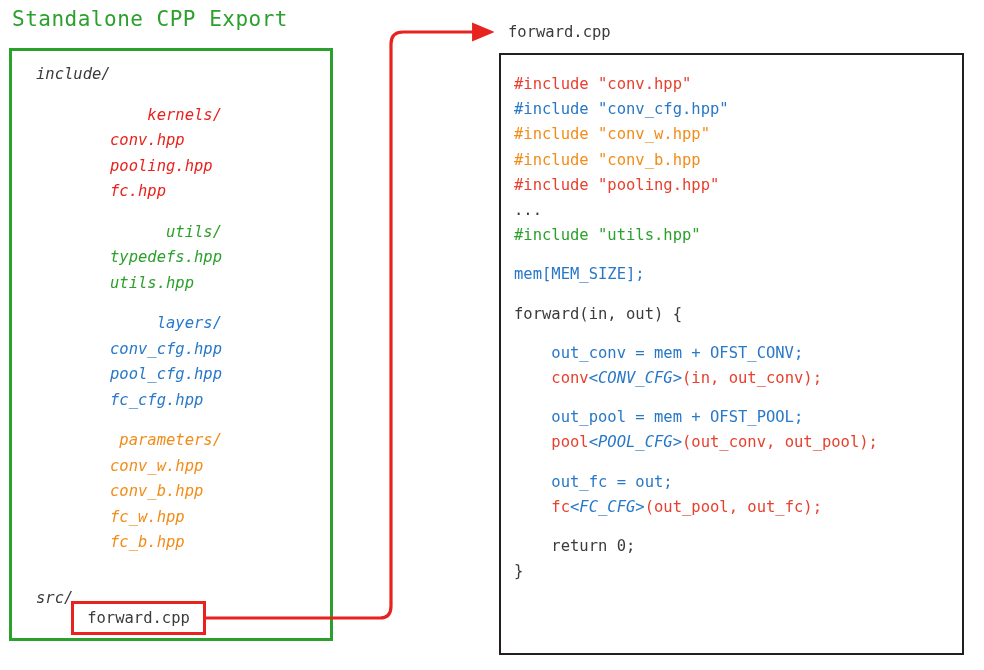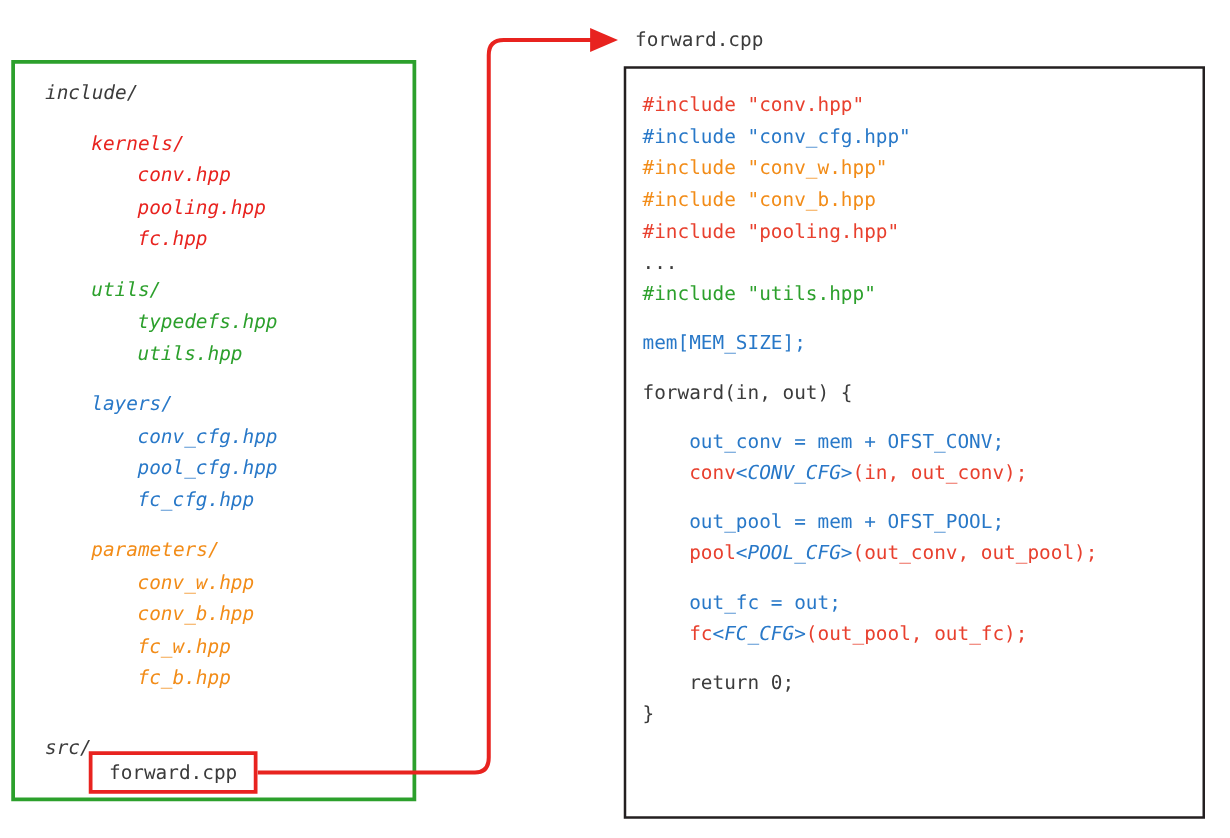--- a/index.html
+++ b/index.html
@@ -45,21 +45,21 @@
     top: 11px;
     font-size: 15.5px;
     line-height: 25.5px;
     white-space: pre;
   }
   .tline { white-space: pre; font-style: italic; }
   .tline.spacer { height: 15px; line-height: 15px; }
 
   
   .ind0 { padding-left: 0px; }
-  .ind1 { padding-left: 37px; }
+  .ind1 { padding-left: 37px; text-align: right; }
   .ind2 { padding-left: 74px; }
 
   
   #forward-chip {
     position: absolute;
     left: 71px;
     top: 601px;
     width: 135px;
     height: 34px;
     border: 3px solid #e8231f;
@@ -117,20 +117,21 @@
   .cline { white-space: pre; }
   .cline.gap { height: 14px; line-height: 14px; }
   .seg { white-space: pre; }
   .ital { font-style: italic; }
 </style>
 </head>
 <body>
 
 <div id="canvas">
 
+  <div id="export-title">Standalone CPP Export</div>
 
   <div id="tree-box">
     <div id="tree-lines"><div class="tline ind0" style="color: rgb(59, 59, 59);">include/</div><div class="tline ind0 spacer">&nbsp;</div><div class="tline ind1" style="color: rgb(232, 35, 31);">kernels/</div><div class="tline ind2" style="color: rgb(232, 35, 31);">conv.hpp</div><div class="tline ind2" style="color: rgb(232, 35, 31);">pooling.hpp</div><div class="tline ind2" style="color: rgb(232, 35, 31);">fc.hpp</div><div class="tline ind0 spacer">&nbsp;</div><div class="tline ind1" style="color: rgb(44, 160, 44);">utils/</div><div class="tline ind2" style="color: rgb(44, 160, 44);">typedefs.hpp</div><div class="tline ind2" style="color: rgb(44, 160, 44);">utils.hpp</div><div class="tline ind0 spacer">&nbsp;</div><div class="tline ind1" style="color: rgb(40, 120, 200);">layers/</div><div class="tline ind2" style="color: rgb(40, 120, 200);">conv_cfg.hpp</div><div class="tline ind2" style="color: rgb(40, 120, 200);">pool_cfg.hpp</div><div class="tline ind2" style="color: rgb(40, 120, 200);">fc_cfg.hpp</div><div class="tline ind0 spacer">&nbsp;</div><div class="tline ind1" style="color: rgb(242, 140, 24);">parameters/</div><div class="tline ind2" style="color: rgb(242, 140, 24);">conv_w.hpp</div><div class="tline ind2" style="color: rgb(242, 140, 24);">conv_b.hpp</div><div class="tline ind2" style="color: rgb(242, 140, 24);">fc_w.hpp</div><div class="tline ind2" style="color: rgb(242, 140, 24);">fc_b.hpp</div><div class="tline ind0 spacer">&nbsp;</div><div class="tline ind0 spacer">&nbsp;</div><div class="tline ind0" style="color: rgb(59, 59, 59);">src/</div></div>
   </div>
 
   <div id="forward-chip">forward.cpp</div>
 
   <svg id="connector" viewBox="0 0 984 670" width="984" height="670">
     <defs>
       <marker id="arrowhead" markerWidth="7" markerHeight="7" refX="5.6" refY="3" orient="auto" markerUnits="strokeWidth">

